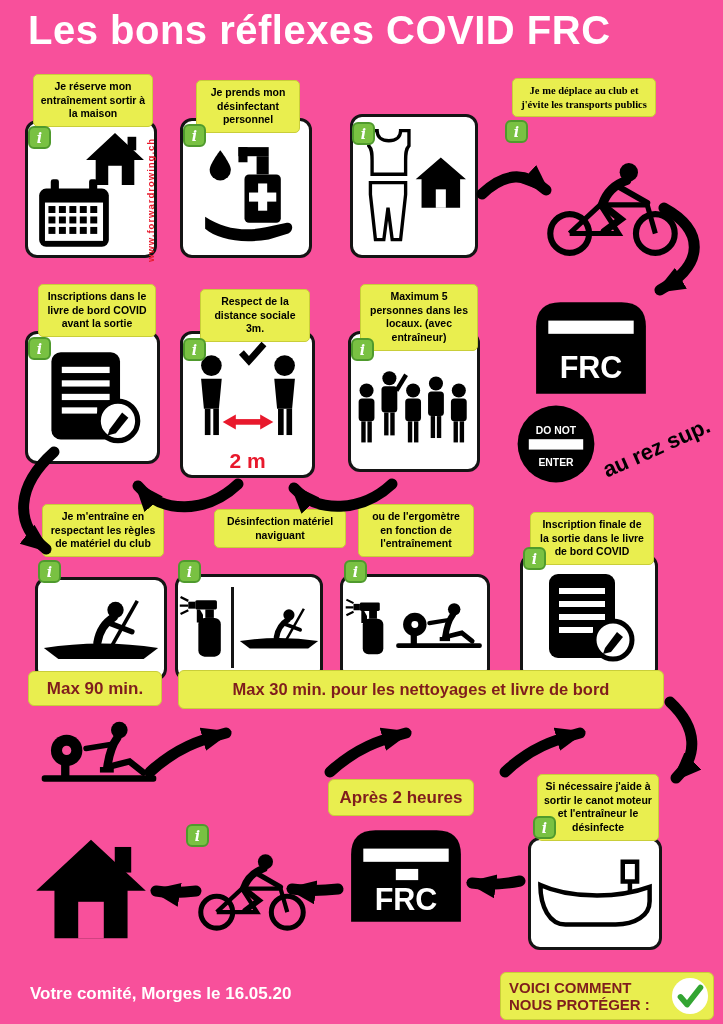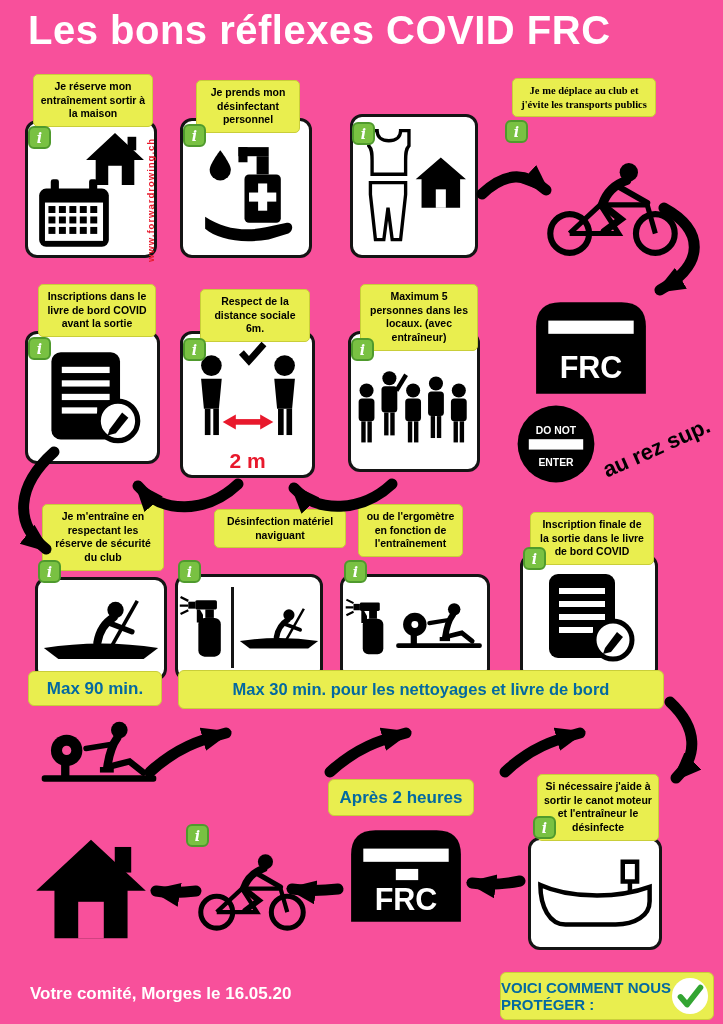--- a/index.html
+++ b/index.html
@@ -19,21 +19,21 @@
     text-align:center; color:#000; z-index:3;
   }
   .box {
     position:absolute; background:#fff; border:3px solid #141414;
     border-radius:12px; box-sizing:border-box;
     display:flex; align-items:center; justify-content:center; gap:4px;
   }
   .banner {
     position:absolute; background:#E9EE4F; border:1px solid #c9ce39;
     border-radius:6px; box-sizing:border-box;
-    color:#0369a1; font-weight:bold;
+    color:#7f1d1d; font-weight:bold;
     display:flex; align-items:center; justify-content:center; z-index:3;
   }
   .info {
     position:absolute; width:23px; height:23px; background:#79C142;
     border:2px solid #4F9A2D; border-radius:6px; box-sizing:border-box;
     color:#fff; display:flex; align-items:center; justify-content:center;
     font-family:"DejaVu Serif", serif; font-style:italic; font-weight:bold;
     font-size:14px; z-index:6;
   }
   .vert-site {
@@ -130,21 +130,21 @@
         <rect x="20" y="20" width="46" height="6"></rect>
           <rect x="20" y="33" width="46" height="6"></rect>
         <rect x="20" y="46" width="46" height="6"></rect>
           <rect x="20" y="59" width="34" height="6"></rect>
       </g>
       <circle cx="74" cy="72" r="19" fill="#fff" stroke="#000" stroke-width="5"></circle>
       <path d="M66 80 L78 64 L84 69 L72 84 L64 86 Z" fill="#000"></path>
     </svg>
   </div>
 
-  <div class="ylabel" style="left:200px;top:289px;width:110px;">Respect de la distance sociale 6m.</div>
+  <div class="ylabel" style="left:200px;top:289px;width:110px;">Respect de la distance sociale 3m.</div>
   <div class="box" style="left:180px;top:331px;width:135px;height:147px;text-decoration:underline;">
     <div style="position:relative;width:100%;height:100%;">
       <svg style="position:absolute;left:4px;top:6px;" width="122" height="100" viewBox="0 0 130 104">
         <path d="M58 12 L66 21 L82 3" stroke="#000" stroke-width="7" fill="none"></path>
         <circle cx="26" cy="26" r="11" fill="#000"></circle>
         <path d="M15 40 L37 40 L34 72 L18 72 Z" fill="#000"></path>
         <rect x="19" y="72" width="6" height="28" fill="#000"></rect>
           <rect x="28" y="72" width="6" height="28" fill="#000"></rect>
         <circle cx="104" cy="26" r="11" fill="#000"></circle>
         <path d="M93 40 L115 40 L112 72 L96 72 Z" fill="#000"></path>
@@ -207,21 +207,21 @@
 
   <svg style="position:absolute;left:516px;top:404px;" width="80" height="80" viewBox="0 0 100 100">
     <circle cx="50" cy="50" r="48" fill="#000"></circle>
     <text x="50" y="38" text-anchor="middle" font-size="13" font-weight="bold" fill="#fff">DO NOT</text>
     <rect x="16" y="44" width="68" height="13" fill="#fff"></rect>
     <text x="50" y="77" text-anchor="middle" font-size="13" font-weight="bold" fill="#fff">ENTER</text>
   </svg>
 
   <div class="au-rez" style="left:598px;top:430px;width:140px;">au rez sup.</div>
 
-  <div class="ylabel" style="left:42px;top:504px;width:122px;">Je m'entraîne en respectant les réserve de sécurité du club</div>
+  <div class="ylabel" style="left:42px;top:504px;width:122px;">Je m'entraîne en respectant les règles de matériel du club</div>
   <div class="box" style="left:35px;top:577px;width:132px;height:104px;">
     <svg width="120" height="78" viewBox="0 0 132 86">
       <path d="M3 64 Q66 54 129 64 L113 76 H19 Z" fill="#000"></path>
       <circle cx="82" cy="22" r="9" fill="#000"></circle>
       <path d="M80 30 C70 36 64 46 62 58" stroke="#000" stroke-width="9" fill="none" stroke-linecap="round"></path>
       <path d="M74 36 L100 46" stroke="#000" stroke-width="6" stroke-linecap="round"></path>
       <path d="M106 12 L72 72" stroke="#000" stroke-width="4"></path>
     </svg>
   </div>
 
@@ -238,21 +238,21 @@
     <div style="width:3px;height:80%;background:#141414;"></div>
     <svg width="82" height="56" viewBox="0 0 132 86">
       <path d="M3 64 Q66 54 129 64 L113 76 H19 Z" fill="#000"></path>
       <circle cx="82" cy="22" r="9" fill="#000"></circle>
       <path d="M80 30 C70 36 64 46 62 58" stroke="#000" stroke-width="9" fill="none" stroke-linecap="round"></path>
       <path d="M74 36 L100 46" stroke="#000" stroke-width="6" stroke-linecap="round"></path>
       <path d="M106 12 L72 72" stroke="#000" stroke-width="4"></path>
     </svg>
   </div>
 
-  <div class="ylabel" style="left:358px;top:504px;width:105px;">ou de l'ergomètre en fonction de l'entraînement</div>
+  <div class="ylabel" style="left:358px;top:504px;width:116px;">ou de l'ergomètre en fonction de l'entraînement</div>
   <div class="box" style="left:340px;top:574px;width:150px;height:107px;">
     <svg width="44" height="66" viewBox="-16 0 62 86">
       <path d="M-4 8 L-14 3 M-4 14 L-15 14 M-4 20 L-14 25" stroke="#000" stroke-width="3" fill="none"></path>
       <rect x="-4" y="9" width="9" height="9" fill="#000"></rect>
       <rect x="5" y="7" width="28" height="12" rx="2" fill="#000"></rect>
       <path d="M7 19 L7 36 L15 36 L15 26 L11 19 Z" fill="#000"></path>
       <rect x="18" y="19" width="11" height="11" fill="#000"></rect>
       <rect x="9" y="30" width="29" height="50" rx="8" fill="#000"></rect>
     </svg>
     <svg width="92" height="58" viewBox="0 0 132 84">
@@ -328,21 +328,21 @@
 
   <svg style="position:absolute;left:32px;top:836px;" width="118" height="106" viewBox="0 0 64 58">
     <rect x="45" y="6" width="9" height="14" fill="#000"></rect>
     <path d="M32 2 L62 30 H52 V56 H12 V30 H2 Z" fill="#000"></path>
     <rect x="25" y="36" width="14" height="20" fill="#F8509B"></rect>
   </svg>
 
   <div class="footer-text" style="left:30px;top:984px;">Votre comité, Morges le 16.05.20</div>
 
   <div class="banner" style="left:500px;top:972px;width:214px;height:48px;">
-    <div style="flex:1;text-align:left;font-size:15px;line-height:1.15;">VOICI COMMENT NOUS PROTÉGER :</div>
+    <div style="flex:1;text-align:left;padding-left:8px;font-size:15px;line-height:1.15;">VOICI COMMENT NOUS PROTÉGER :</div>
     <svg style="margin-right:4px;" width="38" height="38" viewBox="0 0 40 40">
       <circle cx="20" cy="20" r="19" fill="#fff"></circle>
       <path d="M10 21 L17 29 L31 11" stroke="#33A532" stroke-width="6" fill="none" stroke-linecap="round" stroke-linejoin="round"></path>
     </svg>
   </div>
 
   <svg class="arrows" width="723" height="1024">
     <defs>
       <marker id="ah" markerUnits="userSpaceOnUse" markerWidth="36" markerHeight="30" refX="24" refY="12" orient="auto">
         <path d="M0 0 L30 12 L0 24 Z" fill="#000"></path>

